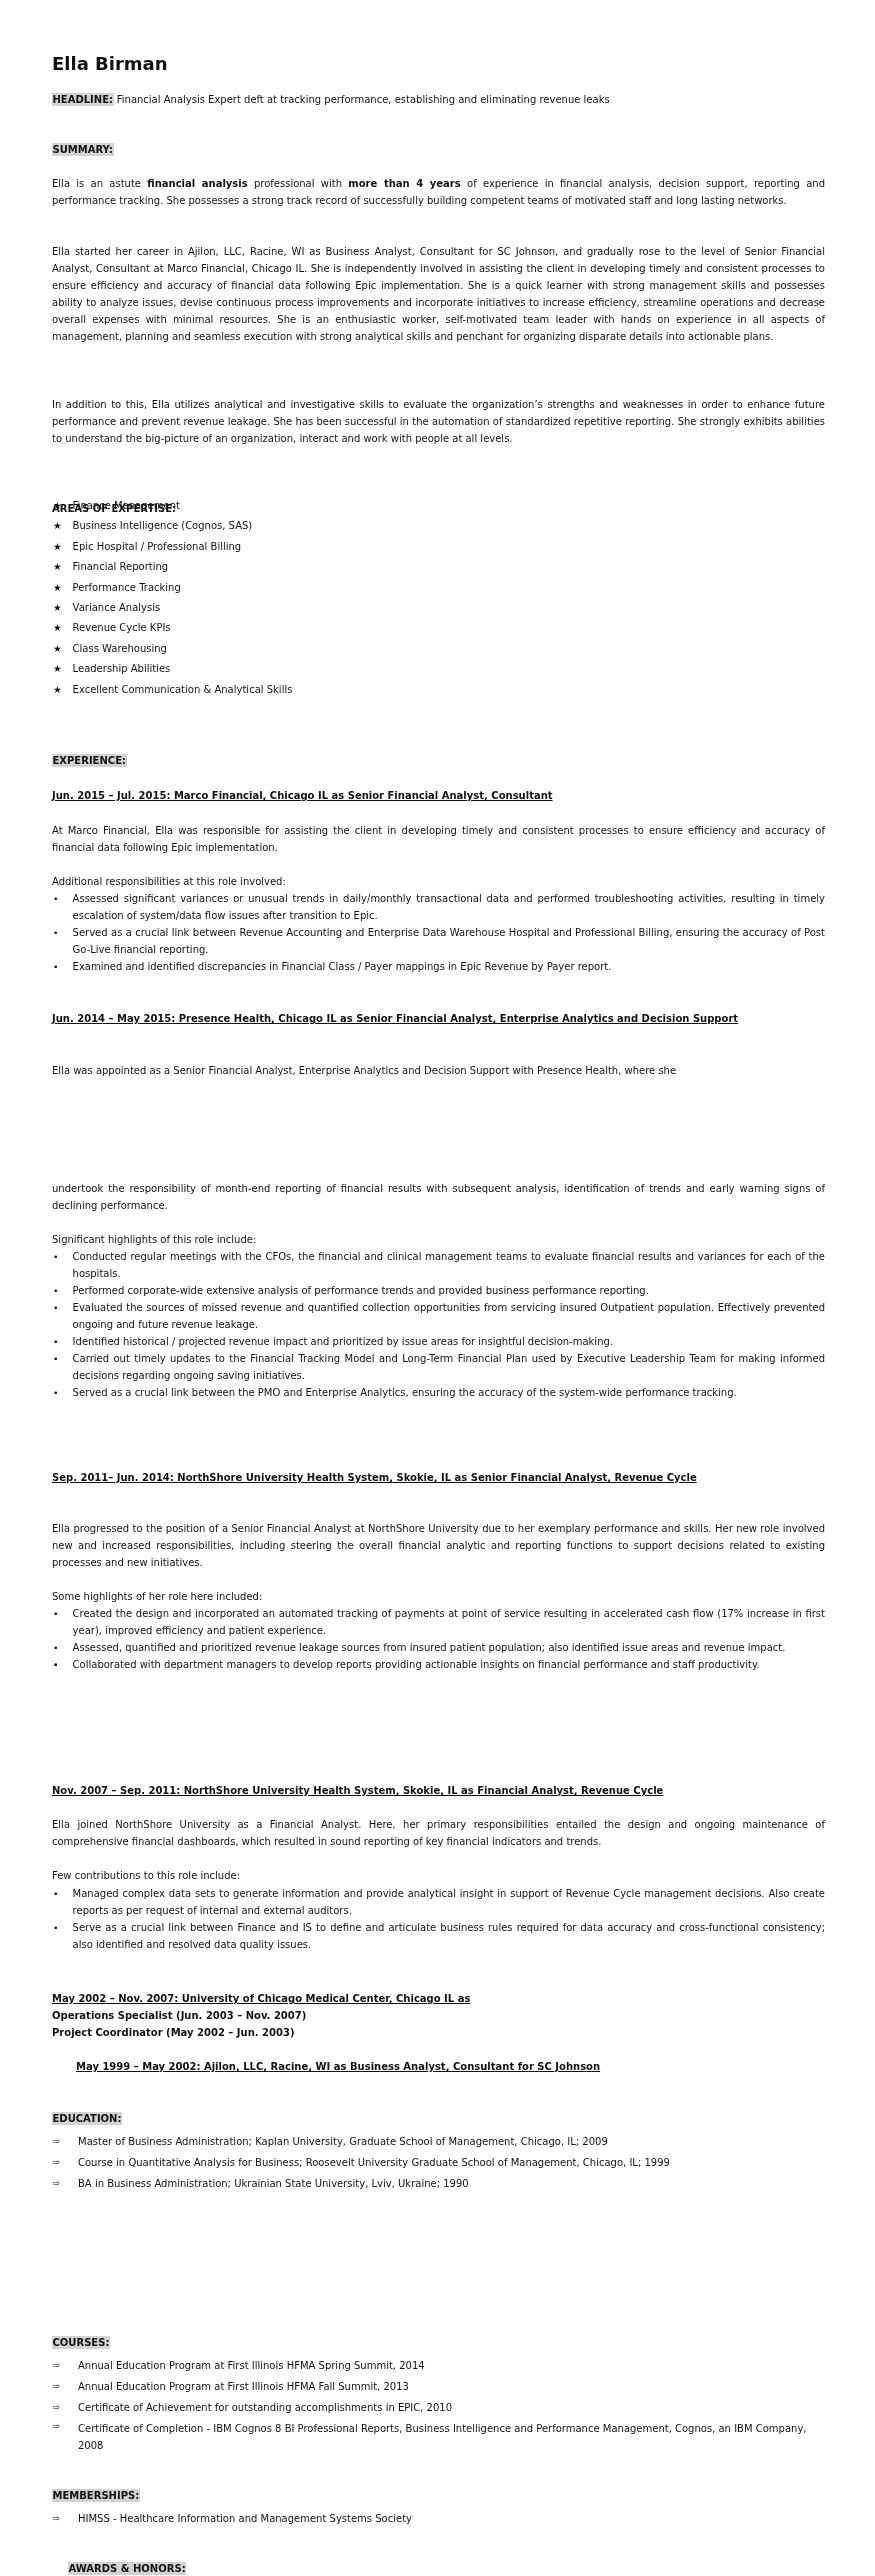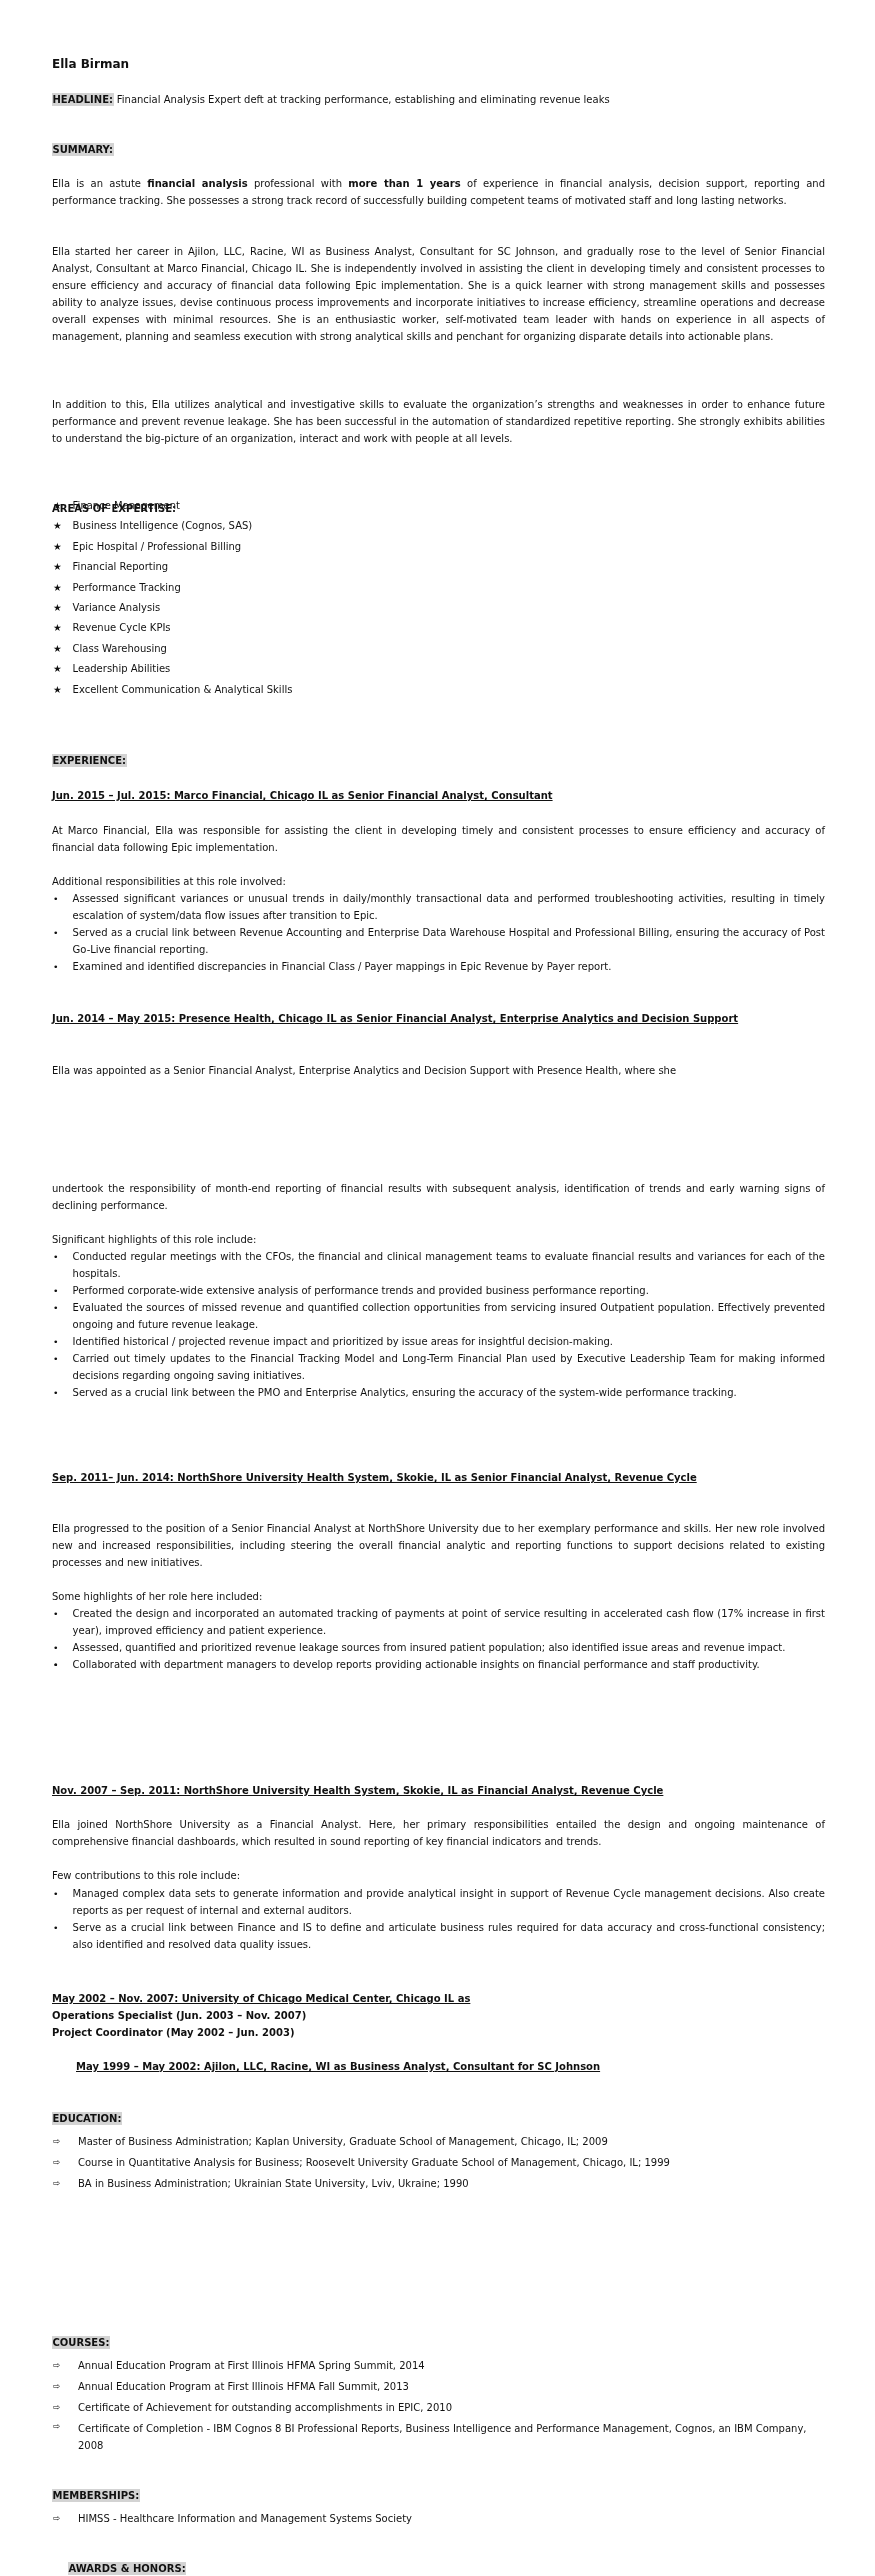--- a/index.html
+++ b/index.html
@@ -1,19 +1,19 @@
 <!DOCTYPE html>
 <html style="font-size:8.2px"><head>
 <meta charset="utf-8">
 <style>
   html, body { margin: 0; padding: 0; background: #ffffff; }
   body { width: 876px; height: 3400px; position: relative; overflow: hidden;
          font-family: "DejaVu Sans", sans-serif; color: #111; }
   .blk { position: absolute; left: 52px; width: 773px; font-size: 10px; line-height: 17px; }
-  .name { font-size: 12px; font-weight: bold; line-height: 20.6px; }
+  .name { font-size: 18px; font-weight: bold; line-height: 20.6px; }
   .hl { background: #d3d3d3; font-weight: bold; padding: 1px 0.5px; margin-top: 16px; }
   .just { text-align: justify; }
   .b { font-weight: bold; }
   .jobtitle { font-weight: bold; text-decoration: underline; text-align: justify; }
   .ital { font-weight: bold; }
   ul.stars, ul.dots, ul.arrows { list-style: none; margin: 0; padding: 0; }
   ul.stars li { position: relative; padding-left: 20.6px; line-height: 20.4px; }
   ul.stars li .ic { position: absolute; left: 1px; top: 0; font-size: 9.8px; }
   ul.dots li { position: relative; padding-left: 20.6px; text-align: justify; }
   ul.dots li .ic { position: absolute; left: 1px; top: 0; font-size: 9.3px; }
@@ -28,21 +28,21 @@
 
 <div class="blk" style="top:91px;">
   <span class="hl">HEADLINE:</span>
   <span>Financial Analysis Expert deft at tracking performance, establishing and eliminating revenue leaks</span>
 </div>
 
 <div class="blk" style="top:141px;">
   <span class="hl">SUMMARY:</span>
 </div>
 <div class="blk just" style="top:175px;">
-  <span>Ella is an astute </span><span class="b">financial analysis</span><span> professional with </span><span class="b">more than 1 years</span><span> of experience in financial analysis, decision support, reporting and performance tracking. She possesses a strong track record of successfully building competent teams of motivated staff and long lasting networks.</span>
+  <span>Ella is an astute </span><span class="b">financial analysis</span><span> professional with </span><span class="b">more than 4 years</span><span> of experience in financial analysis, decision support, reporting and performance tracking. She possesses a strong track record of successfully building competent teams of motivated staff and long lasting networks.</span>
 </div>
 <p class="blk just" style="top:243px;">Ella started her career in Ajilon, LLC, Racine, WI as Business Analyst, Consultant for SC Johnson, and gradually rose to the level of Senior Financial Analyst, Consultant at Marco Financial, Chicago IL. She is independently involved in assisting the client in developing timely and consistent processes to ensure efficiency and accuracy of financial data following Epic implementation. She is a quick learner with strong management skills and possesses ability to analyze issues, devise continuous process improvements and incorporate initiatives to increase efficiency, streamline operations and decrease overall expenses with minimal resources. She is an enthusiastic worker, self-motivated team leader with hands on experience in all aspects of management, planning and seamless execution with strong analytical skills and penchant for organizing disparate details into actionable plans.</p>
 <p class="blk just" style="top:396px;">In addition to this, Ella utilizes analytical and investigative skills to evaluate the organization’s strengths and weaknesses in order to enhance future performance and prevent revenue leakage. She has been successful in the automation of standardized repetitive reporting. She strongly exhibits abilities to understand the big-picture of an organization, interact and work with people at all levels.</p>
 
 <div class="blk b" style="top:500px;">AREAS OF EXPERTISE:</div>
 <ul class="blk stars" style="top:496px;">
   <li><span class="ic">★</span><span>Finance Management</span></li>
   <li><span class="ic">★</span><span>Business Intelligence (Cognos, SAS)</span></li>
   <li><span class="ic">★</span><span>Epic Hospital / Professional Billing</span></li>
   <li><span class="ic">★</span><span>Financial Reporting</span></li>

